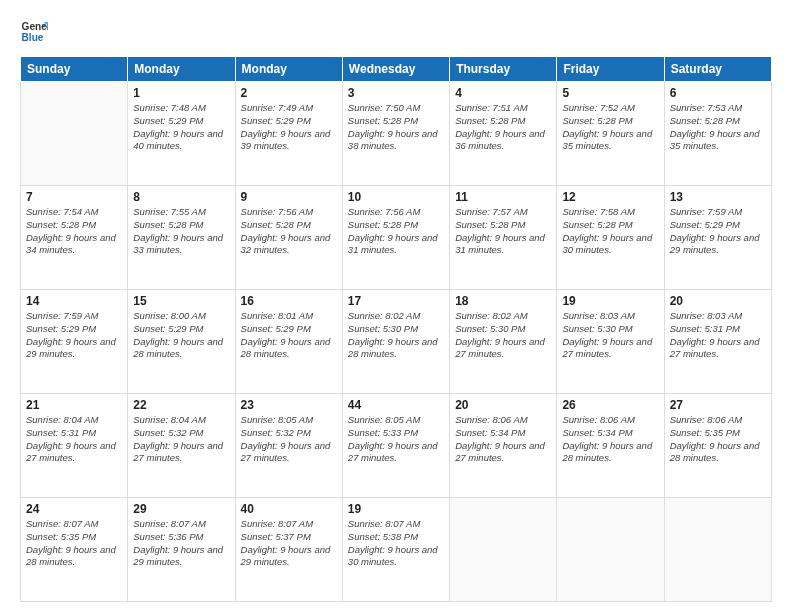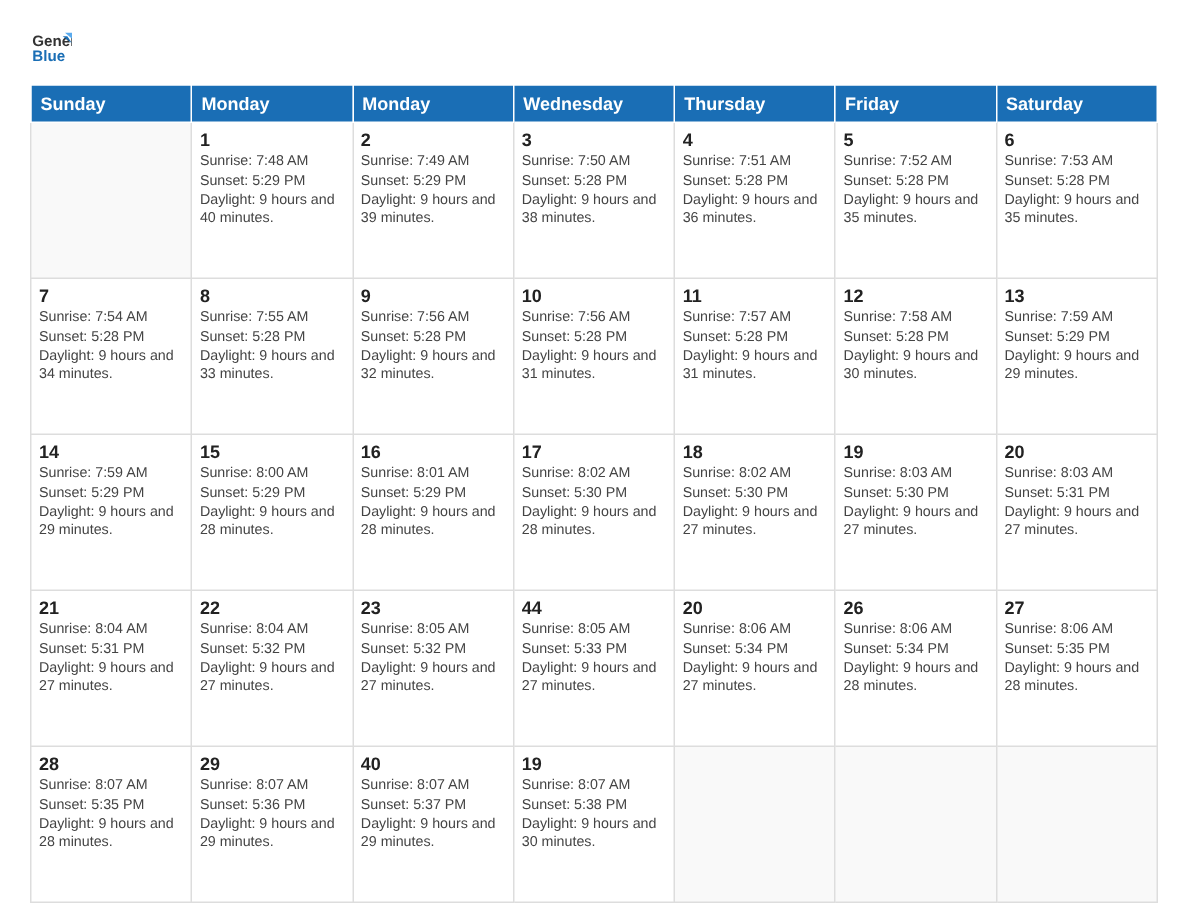--- a/index.html
+++ b/index.html
@@ -76,20 +76,21 @@
       font-size: 12px;
       font-weight: bold;
       color: #222;
       display: block;
       margin-bottom: 2px;
     }
     .day-info {
       font-size: 9.5px;
       color: #444;
       line-height: 1.35;
+      font-style: italic;
     }
   </style>
 </head>
 <body>
 
 <div class="page">
   <div class="header">
     <div class="logo">
       <svg class="logo-icon" viewBox="0 0 36 36">
         <text x="2" y="16" font-size="13" font-weight="bold" fill="#333" font-family="Arial">General</text>
@@ -337,21 +338,21 @@
             <span class="day-num">27</span>
         <div class="day-info">
           Sunrise: 8:06 AM<br>
           Sunset: 5:35 PM<br>
           Daylight: 9 hours and 28 minutes.
         </div>
           </td>
         </tr>
         <tr>
           <td>
-            <span class="day-num">28</span>
+            <span class="day-num">24</span>
         <div class="day-info">
           Sunrise: 8:07 AM<br>
           Sunset: 5:35 PM<br>
           Daylight: 9 hours and 28 minutes.
         </div>
           </td>
           <td>
             <span class="day-num">29</span>
         <div class="day-info">
           Sunrise: 8:07 AM<br>

